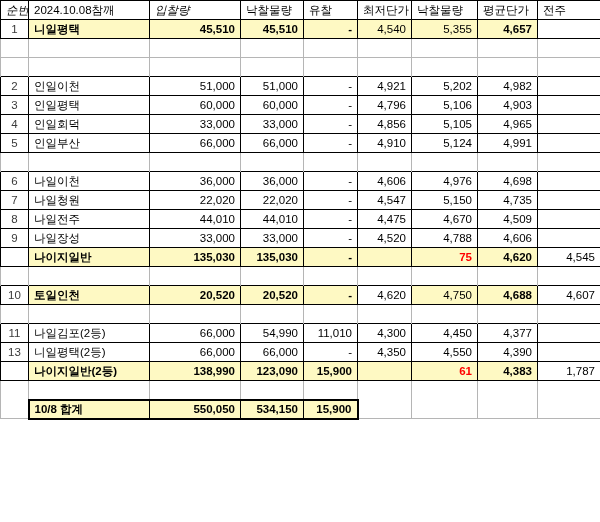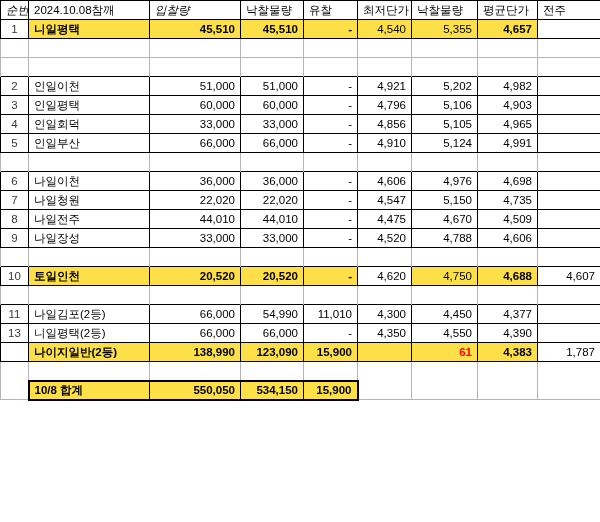--- a/index.html
+++ b/index.html
@@ -10,21 +10,21 @@
   td,th{height:19px;padding:0 5px;overflow:hidden;white-space:nowrap;box-sizing:border-box;}
   th{font-weight:normal;text-align:left;border:1px solid #000;background:#fff;}
   th.ctr{font-style:italic;}
   td.ctr{text-align:center;color:#3a3a3a;}
   td.name{text-align:left;}
   td.num{text-align:right;}
   .bk{border:1px solid #000;}
   .gy{border:none;border-left:1px solid #b5b5b5;}
   td.gy.lastcol{border-right:1px solid #b5b5b5;}
   .gb{border-bottom:1px solid #b5b5b5;}
-  .y{background:#fde047;}
+  .y{background:#fef9c3;}
   .bold{font-weight:bold;}
   .red{color:#ff0000;font-weight:bold;}
   .tt{border-top:2px solid #000;border-bottom:2px solid #000;border-left:1px solid #000;margin-top:20px;}
   .tl{border-left:2px solid #000;}
   .tr2{border-right:2px solid #000;}
 </style>
 </head>
 <body>
 
 <div>
@@ -180,20 +180,31 @@
           <td class="name bk">나일장성</td>
           <td class="num bk">33,000</td>
           <td class="num bk">33,000</td>
           <td class="num bk">-</td>
           <td class="num bk">4,520</td>
           <td class="num bk">4,788</td>
           <td class="num bk">4,606</td>
           <td class="num bk"></td>
         </tr>
         <tr>
+          <td class="ctr bk"></td>
+          <td class="name bk y bold">나이지일반</td>
+          <td class="num bk y bold">135,030</td>
+          <td class="num bk y bold">135,030</td>
+          <td class="num bk y bold">-</td>
+          <td class="num bk y"></td>
+          <td class="num bk y red">75</td>
+          <td class="num bk y bold">4,620</td>
+          <td class="num bk">4,545</td>
+        </tr>
+        <tr>
           <td class="ctr gy"></td>
           <td class="name gy"></td>
           <td class="num gy"></td>
           <td class="num gy"></td>
           <td class="num gy"></td>
           <td class="num gy"></td>
           <td class="num gy"></td>
           <td class="num gy"></td>
           <td class="num gy lastcol"></td>
         </tr>

